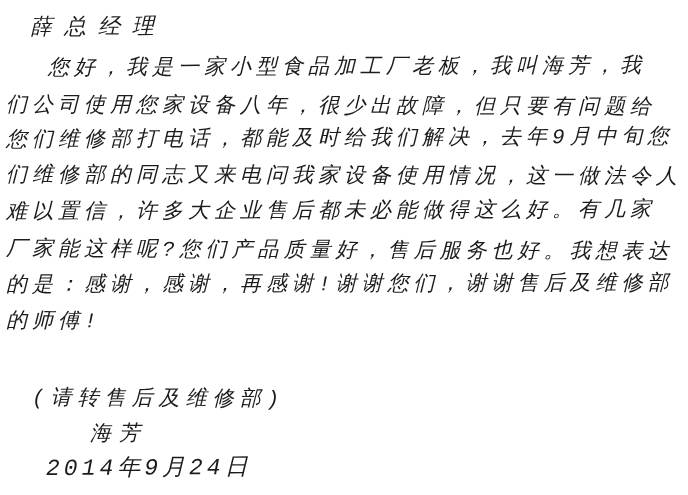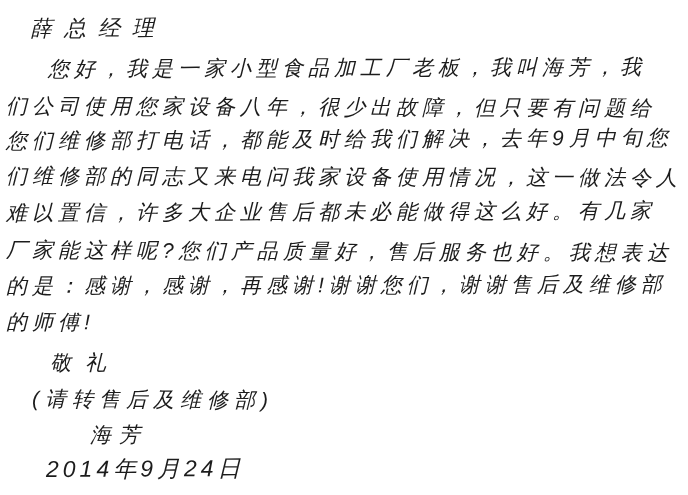--- a/index.html
+++ b/index.html
@@ -6,21 +6,21 @@
     margin: 0;
     padding: 0;
     background: #ffffff;
   }
   .page {
     position: relative;
     width: 688px;
     height: 495px;
     background: #ffffff;
     overflow: hidden;
-    font-family: Liberation Sans, sans-serif;
+    font-family: Liberation Mono, monospace;
   }
   .line {
     position: absolute;
     white-space: nowrap;
     color: #1c1c1c;
     font-style: italic;               
     font-size: 21px;
     letter-spacing: 5px;
     line-height: 1;
     transform-origin: left center;
@@ -51,21 +51,20 @@
 
   <div class="line l-b0">您好，我是一家小型食品加工厂老板，我叫海芳，我</div>
   <div class="line l-b1">们公司使用您家设备八年，很少出故障，但只要有问题给</div>
   <div class="line l-b2">您们维修部打电话，都能及时给我们解决，去年9月中旬您</div>
   <div class="line l-b3">们维修部的同志又来电问我家设备使用情况，这一做法令人</div>
   <div class="line l-b4">难以置信，许多大企业售后都未必能做得这么好。有几家</div>
   <div class="line l-b5">厂家能这样呢?您们产品质量好，售后服务也好。我想表达</div>
   <div class="line l-b6">的是：感谢，感谢，再感谢!谢谢您们，谢谢售后及维修部</div>
   <div class="line l-b7">的师傅!</div>
 
-  <div class="line l-closing">敬礼</div>
 
   <div class="line l-note">(请转售后及维修部)</div>
 
   <div class="line l-signature">海芳</div>
 
   <div class="line l-date">2014年9月24日</div>
 
 </div>
 
 </body></html>

